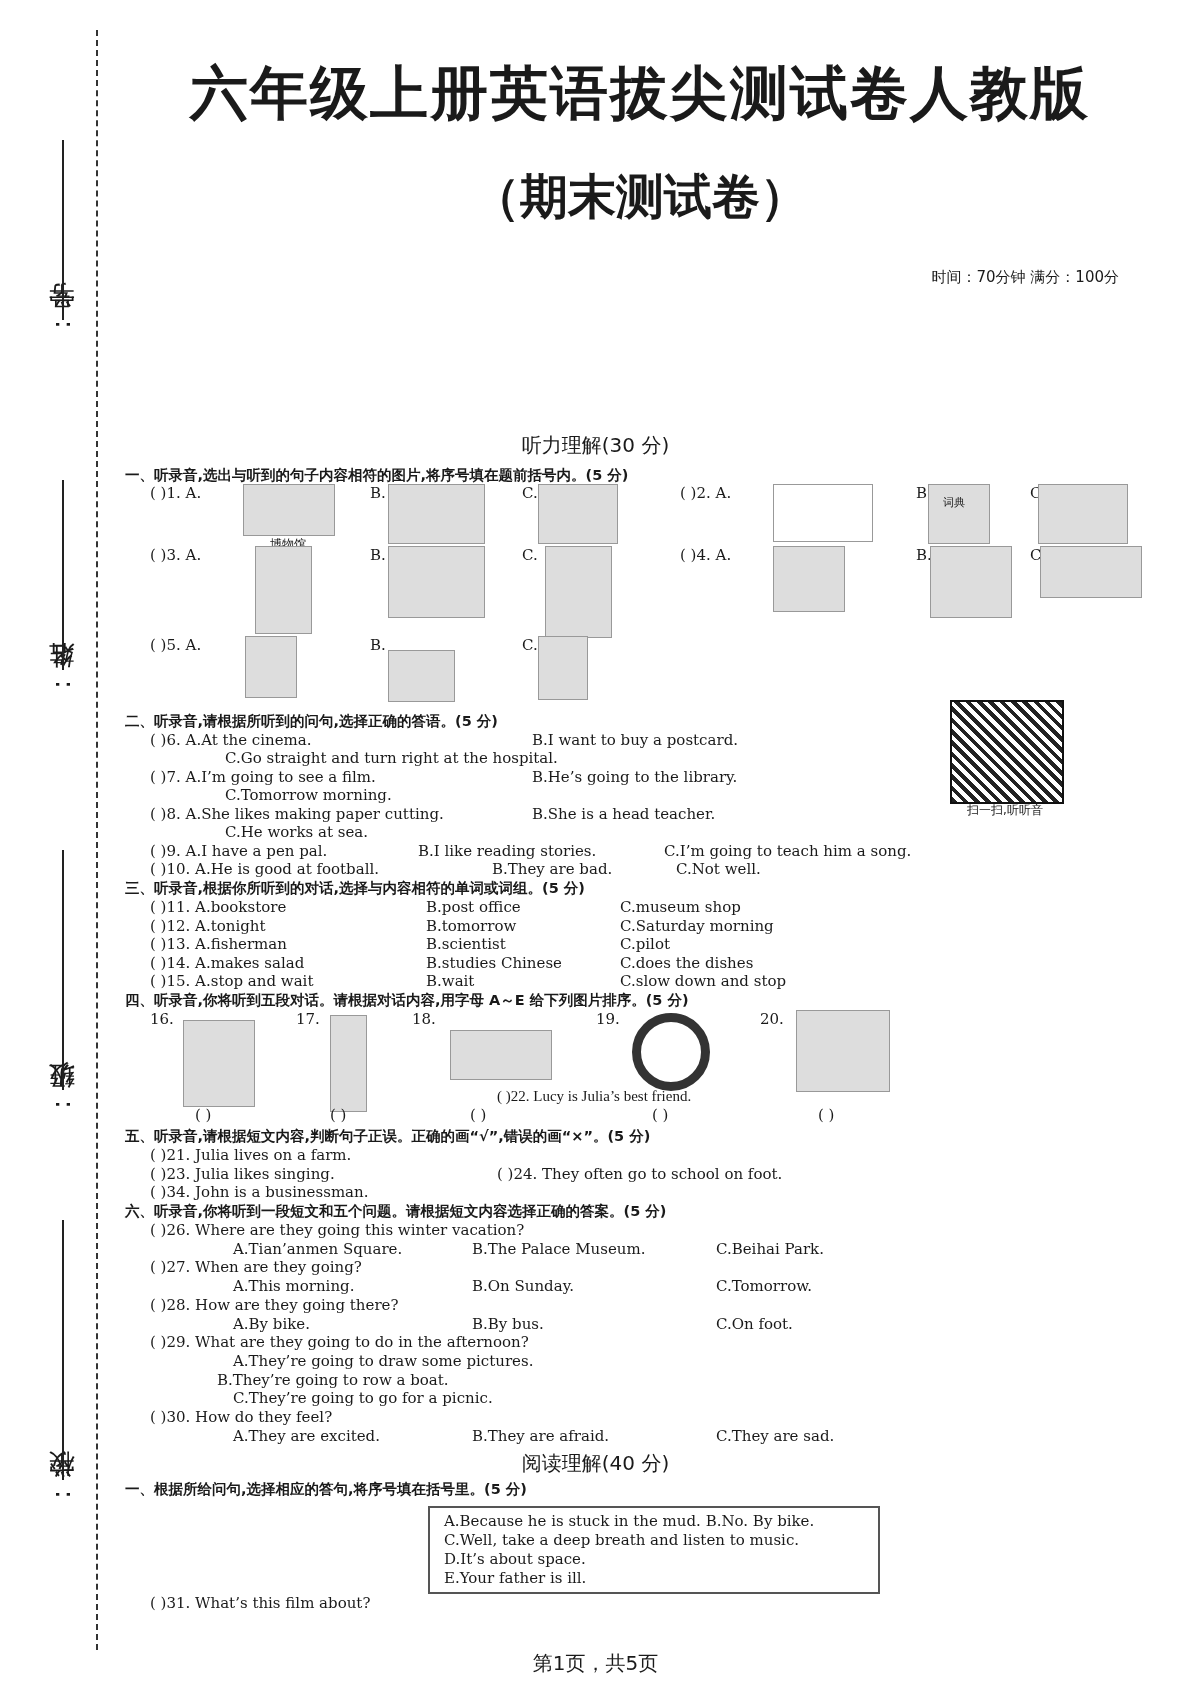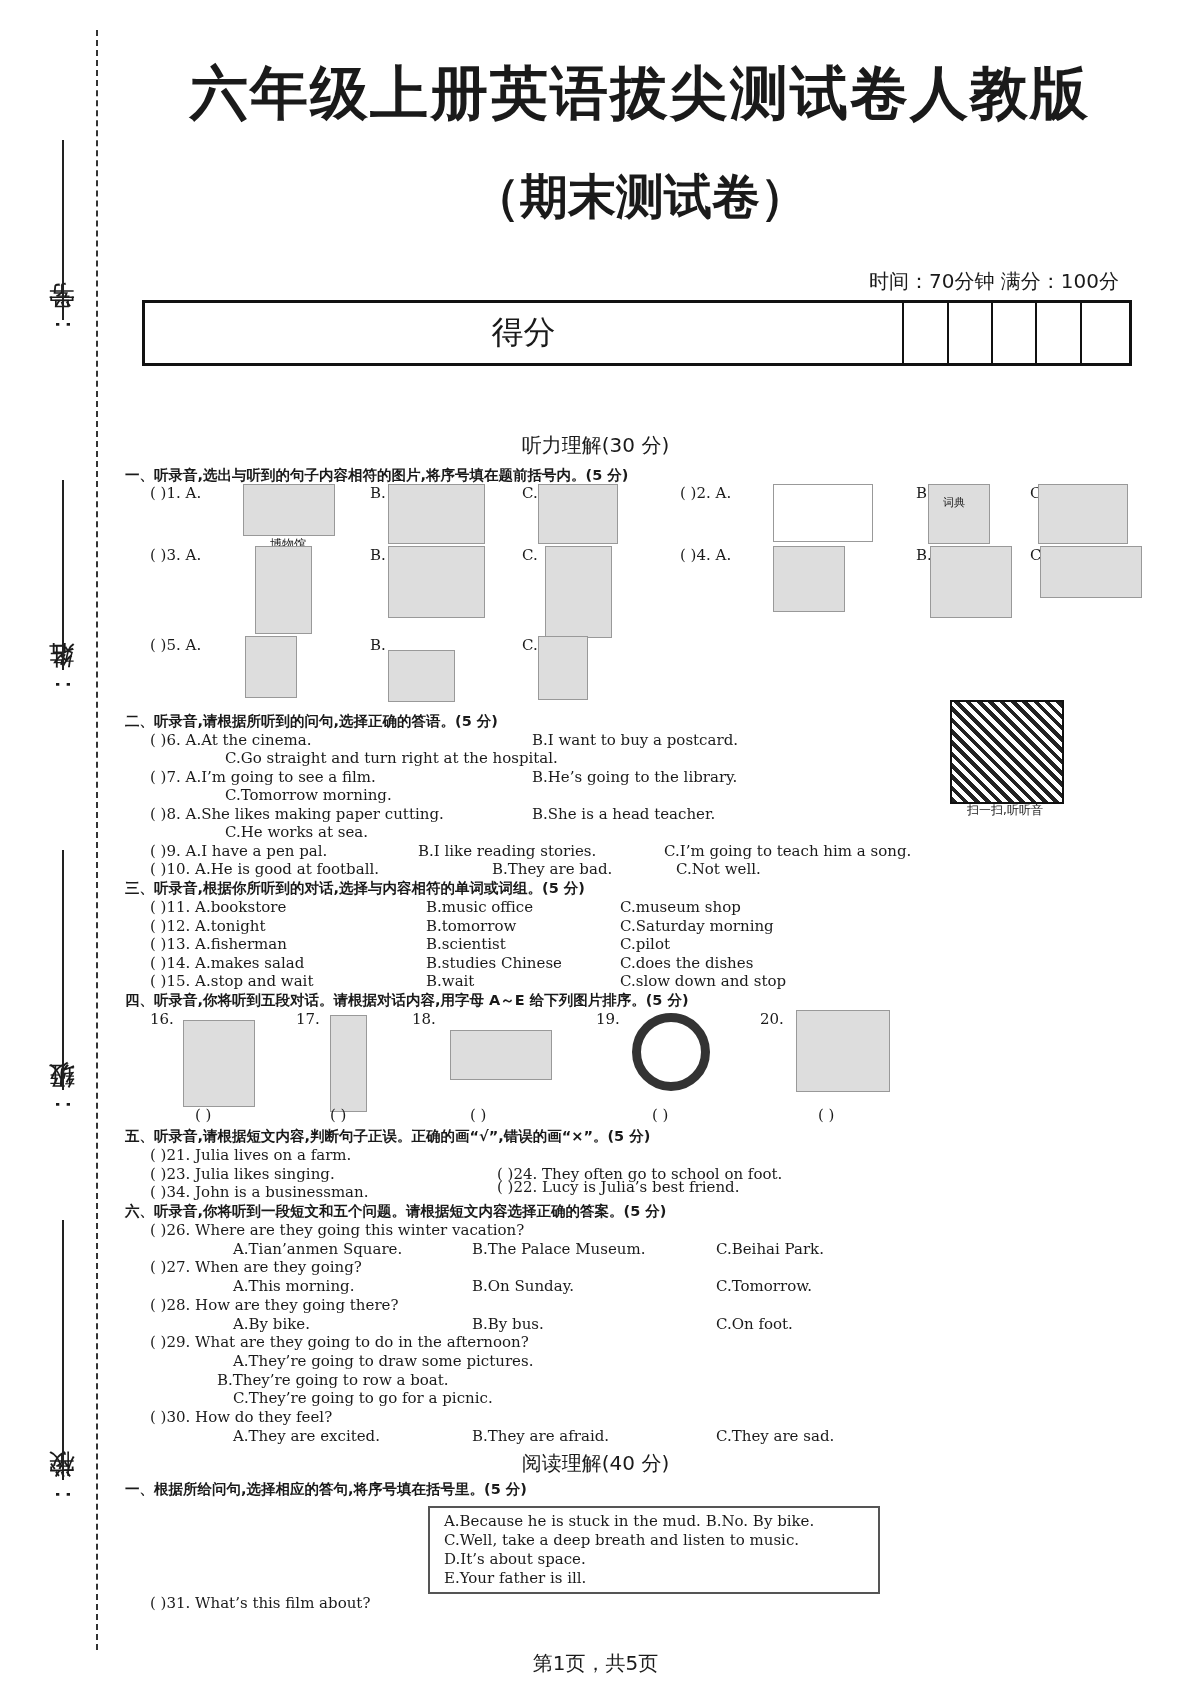--- a/index.html
+++ b/index.html
@@ -4,21 +4,21 @@
 <style>
   html,body{margin:0;padding:0;background:#fff;}
   body{width:1191px;height:1684px;position:relative;overflow:hidden;font-family:"DejaVu Serif","Liberation Serif",serif;color:#1a1a1a;}
   .binding{position:absolute;left:0;top:0;width:110px;height:1684px;}
   .dash{position:absolute;left:96px;top:30px;height:1620px;border-left:2px dashed #333;}
   .bind-field{position:absolute;left:30px;width:60px;display:flex;flex-direction:column;align-items:center;}
   .bind-label{font-family:"DejaVu Sans",sans-serif;font-size:26px;writing-mode:vertical-rl;transform:rotate(180deg);}
   .bind-line{position:absolute;left:62px;width:0;border-left:2px solid #222;}
   .title{position:absolute;left:140px;width:1000px;top:55px;text-align:center;font-family:"DejaVu Sans",sans-serif;font-weight:bold;font-size:58px;letter-spacing:2px;}
   .subtitle{position:absolute;left:140px;width:1000px;top:165px;text-align:center;font-family:"DejaVu Sans",sans-serif;font-size:48px;font-weight:bold;}
-  .meta{position:absolute;right:72px;top:268px;font-family:"DejaVu Sans",sans-serif;font-size:20px;}
+  .meta{position:absolute;right:72px;top:268px;font-family:"DejaVu Sans",sans-serif;font-size:15px;}
   table.score{position:absolute;left:142px;top:300px;width:990px;border-collapse:collapse;border:3px solid #111;}
   table.score td{border:2px solid #111;height:58px;text-align:center;font-family:"DejaVu Sans",sans-serif;font-size:32px;}
   .section-head{position:absolute;left:0;width:1191px;text-align:center;font-family:"DejaVu Sans",sans-serif;font-size:20px;}
   .q{position:absolute;font-size:15px;white-space:nowrap;}
   .h{position:absolute;left:125px;font-family:"DejaVu Sans",sans-serif;font-size:14.5px;font-weight:bold;white-space:nowrap;}
   .pic{position:absolute;background:#ddd;border:1px solid #999;}
   .qr{position:absolute;left:950px;top:700px;width:110px;height:100px;background:repeating-linear-gradient(45deg,#222 0 4px,#fff 4px 8px);border:2px solid #111;}
   .qr-cap{position:absolute;left:950px;top:802px;width:110px;text-align:center;font-size:12px;font-family:"DejaVu Sans",sans-serif;}
   .ansbox{position:absolute;left:428px;top:1506px;width:452px;height:88px;border:2px solid #555;padding:4px 14px;box-sizing:border-box;font-size:15px;line-height:19px;}
   .footer{position:absolute;left:0;width:1191px;top:1650px;text-align:center;font-family:"DejaVu Sans",sans-serif;font-size:20px;}
@@ -45,28 +45,20 @@
     </div>
   <div class="bind-line" style="top:1220px;height:260px;"></div>
 </div>
 
 <div class="title">六年级上册英语拔尖测试卷人教版</div>
 <div class="subtitle">（期末测试卷）</div>
 <div class="meta">时间：70分钟  满分：100分</div>
 
 <table class="score">
   <tbody>
-  <tr>
-    <td>得分</td>
-    <td></td>
-    <td></td>
-    <td></td>
-    <td></td>
-    <td></td>
-  </tr>
 </tbody>
   </table>
 
 <div class="section-head" style="top:432px;">听力理解(30 分)</div>
 
 <div class="h" style="top:466px;">一、听录音,选出与听到的句子内容相符的图片,将序号填在题前括号内。(5 分)</div>
 <div class="q" style="left:150px;top:484px;">(    )1. A.</div>
 <div class="q" style="left:370px;top:484px;">B.</div>
 <div class="q" style="left:522px;top:484px;">C.</div>
 <div class="q" style="left:680px;top:484px;">(    )2. A.</div>
@@ -116,21 +108,21 @@
 <div class="q" style="left:225px;top:823px;">C.He works at sea.</div>
 <div class="q" style="left:150px;top:842px;">(    )9. A.I have a pen pal.</div>
 <div class="q" style="left:418px;top:842px;">B.I like reading stories.</div>
 <div class="q" style="left:640px;top:842px;margin-left:24px;">C.I’m going to teach him a song.</div>
 <div class="q" style="left:150px;top:860px;">(    )10. A.He is good at football.</div>
 <div class="q" style="left:492px;top:860px;">B.They are bad.</div>
 <div class="q" style="left:676px;top:860px;">C.Not well.</div>
 
 <div class="h" style="top:879px;">三、听录音,根据你所听到的对话,选择与内容相符的单词或词组。(5 分)</div>
 <div class="q" style="left:150px;top:898px;">(    )11. A.bookstore</div>
-<div class="q" style="left:426px;top:898px;">B.music office</div>
+<div class="q" style="left:426px;top:898px;">B.post office</div>
 <div class="q" style="left:620px;top:898px;">C.museum shop</div>
 <div class="q" style="left:150px;top:917px;">(    )12. A.tonight</div>
 <div class="q" style="left:426px;top:917px;">B.tomorrow</div>
 <div class="q" style="left:620px;top:917px;">C.Saturday morning</div>
 <div class="q" style="left:150px;top:935px;">(    )13. A.fisherman</div>
 <div class="q" style="left:426px;top:935px;">B.scientist</div>
 <div class="q" style="left:620px;top:935px;">C.pilot</div>
 <div class="q" style="left:150px;top:954px;">(    )14. A.makes salad</div>
 <div class="q" style="left:426px;top:954px;">B.studies Chinese</div>
 <div class="q" style="left:620px;top:954px;">C.does the dishes</div>
@@ -150,21 +142,21 @@
 <div style="position:absolute;left:632px;top:1013px;width:78px;height:78px;border:9px solid #333;border-radius:50%;box-sizing:border-box;"></div>
 <div class="pic" style="left:796px;top:1010px;width:92px;height:80px;"></div>
 <div class="q" style="left:195px;top:1106px;">(      )</div>
 <div class="q" style="left:330px;top:1106px;">(      )</div>
 <div class="q" style="left:470px;top:1106px;">(      )</div>
 <div class="q" style="left:652px;top:1106px;">(      )</div>
 <div class="q" style="left:818px;top:1106px;">(      )</div>
 
 <div class="h" style="top:1127px;">五、听录音,请根据短文内容,判断句子正误。正确的画“√”,错误的画“×”。(5 分)</div>
 <div class="q" style="left:150px;top:1146px;">(    )21. Julia lives on a farm.</div>
-<div class="q" style="left:497px;top:1178px;">(    )22. Lucy is Julia’s best friend.</div>
+<div class="q" style="left:497px;top:1088px;font-family:Liberation Serif, serif;">(    )22. Lucy is Julia’s best friend.</div>
 <div class="q" style="left:150px;top:1165px;">(    )23. Julia likes singing.</div>
 <div class="q" style="left:497px;top:1165px;">(    )24. They often go to school on foot.</div>
 <div class="q" style="left:150px;top:1183px;">(    )34. John is a businessman.</div>
 
 <div class="h" style="top:1202px;">六、听录音,你将听到一段短文和五个问题。请根据短文内容选择正确的答案。(5 分)</div>
 <div class="q" style="left:150px;top:1221px;">(    )26. Where are they going this winter vacation?</div>
 <div class="q" style="left:233px;top:1240px;">A.Tian’anmen Square.</div>
 <div class="q" style="left:472px;top:1240px;">B.The Palace Museum.</div>
 <div class="q" style="left:716px;top:1240px;">C.Beihai Park.</div>
 <div class="q" style="left:150px;top:1258px;">(    )27. When are they going?</div>

